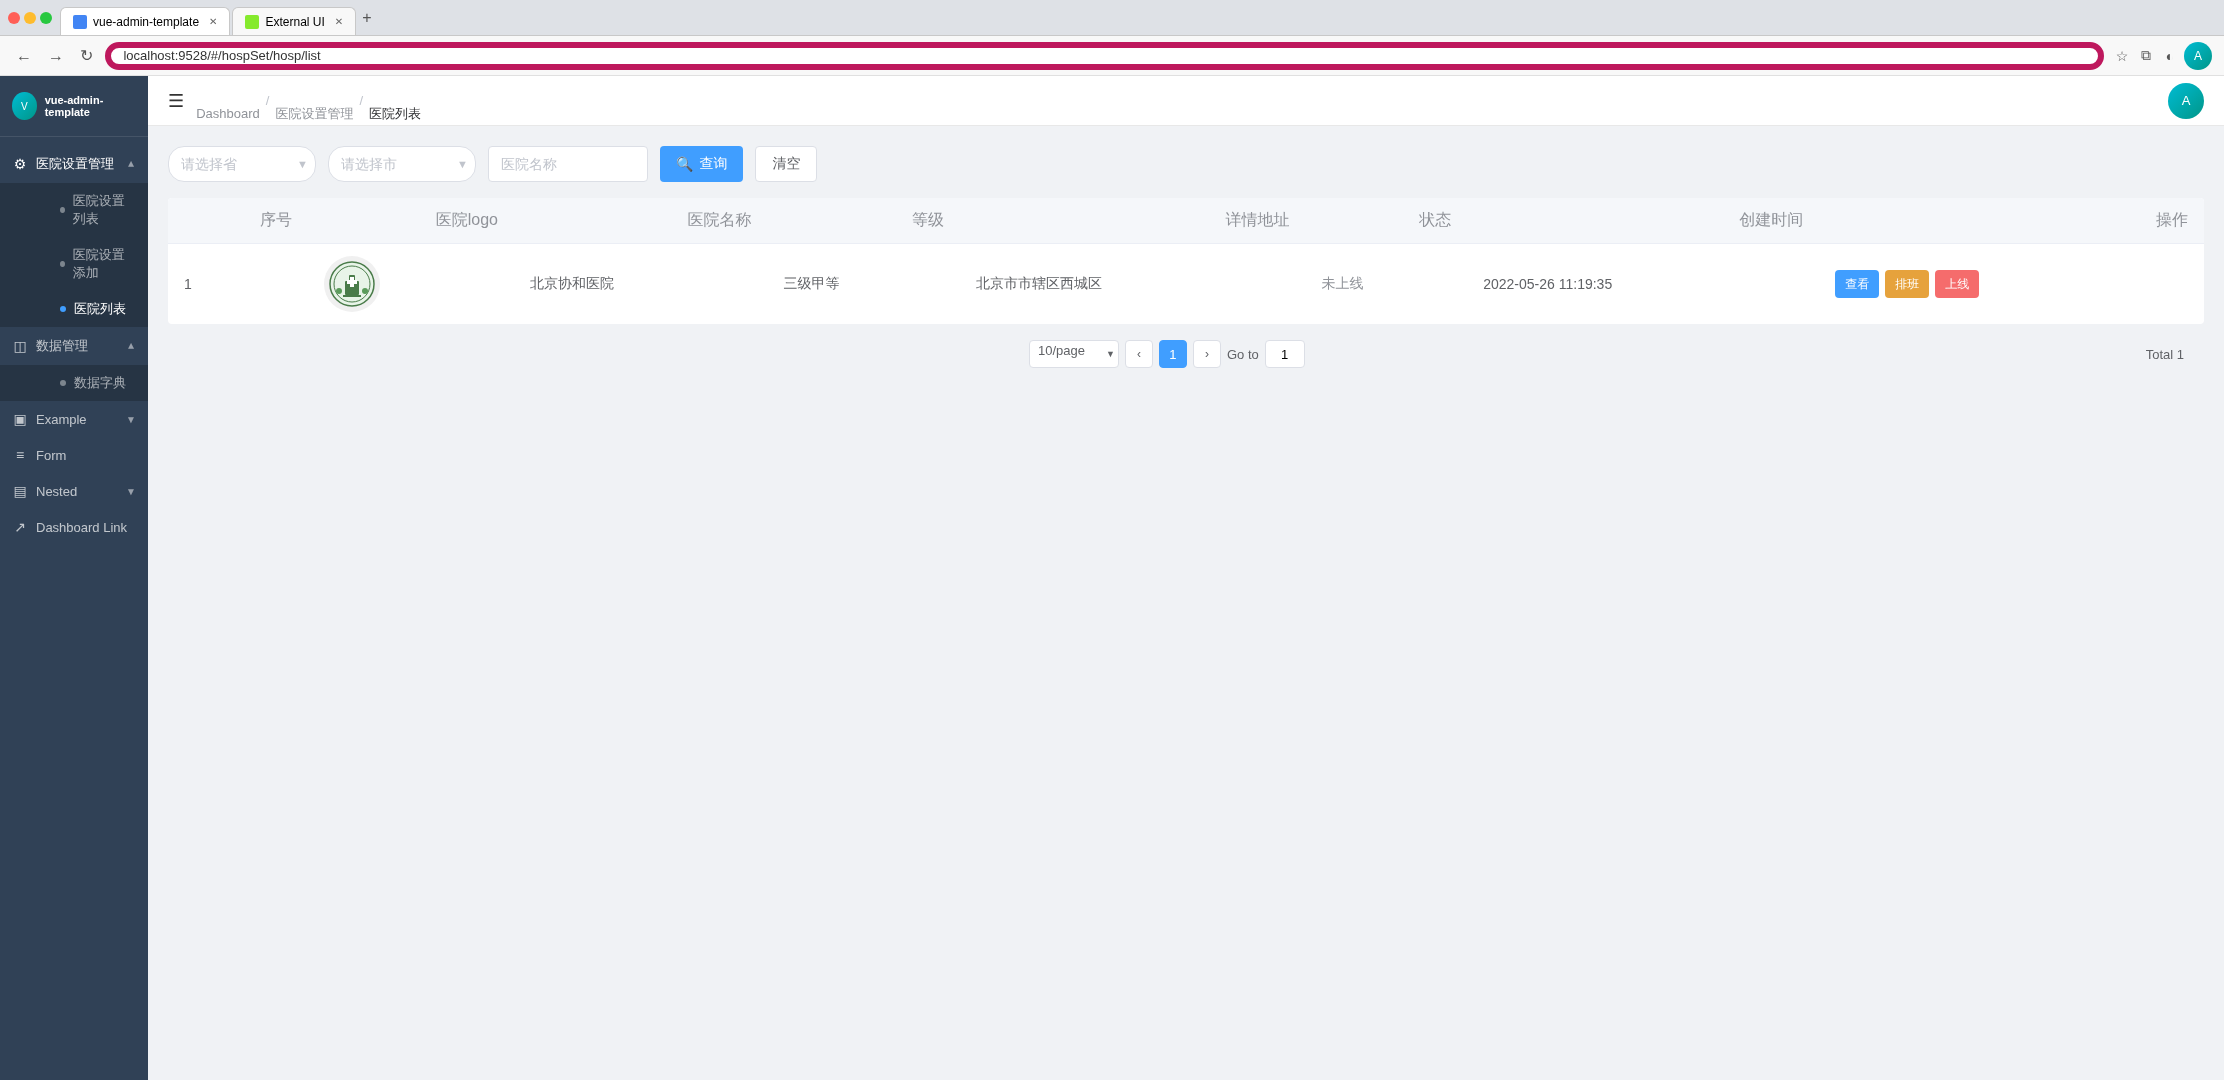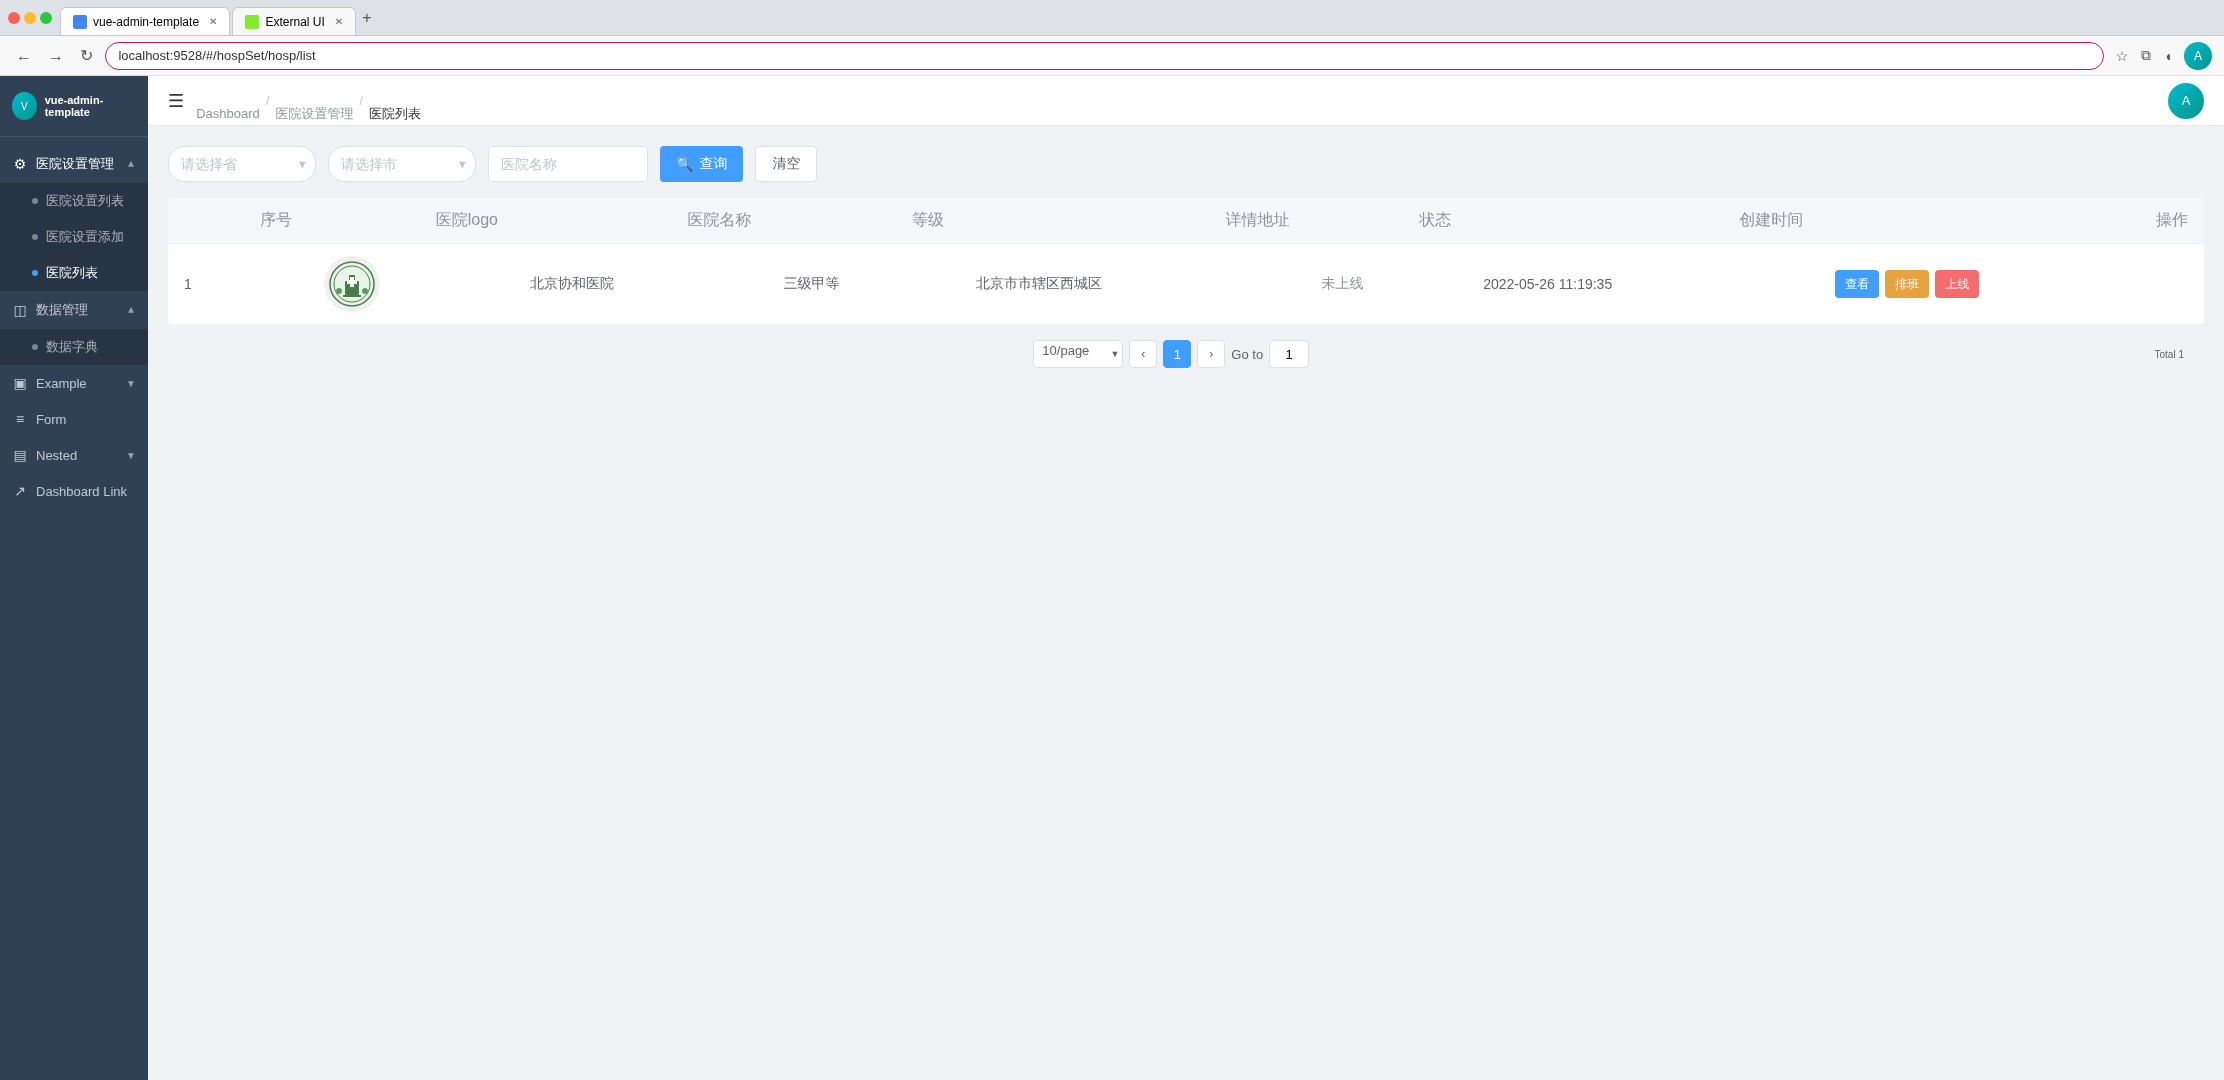--- a/index.html
+++ b/index.html
@@ -17,21 +17,21 @@
     .tab.active { background: #fff; }
     .tab-favicon { width: 14px; height: 14px; border-radius: 2px; background: #4285f4; display: inline-block; }
     .tab-favicon.swagger { background: #85ea2d; }
     .tab-close { font-size: 10px; color: #666; cursor: pointer; margin-left: 4px; }
     .tab-new { background: none; border: none; font-size: 16px; color: #555; cursor: pointer; padding: 0 4px; align-self: center; }
 
     
     .address-bar { background: #f8f8f8; height: 40px; display: flex; align-items: center; padding: 0 12px; gap: 8px; border-bottom: 1px solid #e0e0e0; }
     .nav-btn { background: none; border: none; font-size: 16px; color: #555; cursor: pointer; padding: 4px; }
     .nav-btn:disabled { color: #bbb; cursor: default; }
-    .address-input { flex: 1; height: 28px; border: 1px solid #be185d; border-radius: 14px; padding: 0 12px; font-size: 13px; background: #fff; color: #333; outline: none; }
+    .address-input { flex: 1; height: 28px; border: 6px solid #be185d; border-radius: 14px; padding: 0 12px; font-size: 13px; background: #fff; color: #333; outline: none; }
     .address-actions { display: flex; gap: 4px; align-items: center; }
     .addr-icon { width: 20px; height: 20px; display: flex; align-items: center; justify-content: center; color: #555; font-size: 14px; cursor: pointer; }
     .user-avatar { width: 28px; height: 28px; border-radius: 50%; background: linear-gradient(135deg, #00bcd4, #009688); display: flex; align-items: center; justify-content: center; color: white; font-size: 12px; cursor: pointer; }
 
     
     .app { display: flex; flex: 1; overflow: hidden; }
 
     
     .sidebar { width: 148px; background: #304156; display: flex; flex-direction: column; overflow-y: auto; flex-shrink: 0; }
     .sidebar-logo { padding: 16px 12px; display: flex; align-items: center; gap: 8px; border-bottom: 1px solid rgba(255,255,255,0.1); }
@@ -41,21 +41,21 @@
     .sidebar-menu { flex: 1; padding: 8px 0; }
     .menu-item { display: flex; align-items: center; padding: 10px 12px; color: rgba(255,255,255,0.7); cursor: pointer; gap: 8px; font-size: 13px; transition: background 0.2s; }
     .menu-item.active { color: #fff; }
     .menu-item.has-children { justify-content: space-between; }
     .menu-item-left { display: flex; align-items: center; gap: 8px; }
     .menu-icon { width: 16px; height: 16px; display: flex; align-items: center; justify-content: center; font-size: 14px; }
     .menu-arrow { font-size: 10px; color: rgba(255,255,255,0.5); }
     .menu-arrow.open { transform: rotate(180deg); }
 
     .submenu { background: rgba(0,0,0,0.2); }
-    .submenu-item { display: flex; align-items: center; padding: 9px 12px 9px 32px; color: rgba(255,255,255,0.6); cursor: pointer; font-size: 13px; gap: 8px; transition: background 0.2s; }
+    .submenu-item { display: flex; align-items: center; padding: 9px 12px 9px 32px; color: rgba(255,255,255,0.6); cursor: pointer; font-size: 13px; gap: 8px; transition: background 0.2s; margin-left: 28px; }
     .submenu-item.active { color: #fff; }
     .submenu-dot { width: 6px; height: 6px; border-radius: 50%; background: rgba(255,255,255,0.4); }
     .submenu-item.active .submenu-dot { background: #409eff; }
 
     
     .main { flex: 1; display: flex; flex-direction: column; overflow: hidden; }
 
     
     .header { background: #fff; height: 50px; display: flex; align-items: center; padding: 0 20px; border-bottom: 1px solid #e8e8e8; gap: 12px; }
     .hamburger { background: none; border: none; font-size: 18px; cursor: pointer; color: #333; }
@@ -94,21 +94,21 @@
     .action-btn { height: 28px; padding: 0 10px; border: none; border-radius: 4px; cursor: pointer; font-size: 12px; }
     .btn-view { background: #409eff; color: white; }
     .btn-edit { background: #e6a23c; color: white; }
     .btn-online { background: #f56c6c; color: white; }
     .action-group { display: flex; gap: 6px; align-items: center; }
     .page-size-select { height: 28px; border: 1px solid #dcdfe6; border-radius: 4px; padding: 0 20px 8px 8px; font-size: 13px; color: #606266; outline: none; appearance: none; background: #fff; cursor: pointer; width: 90px; }
     .page-nav-btn { width: 28px; height: 28px; border: 1px solid #dcdfe6; border-radius: 4px; background: #fff; cursor: pointer; display: flex; align-items: center; justify-content: center; color: #606266; font-size: 12px; }
     .page-num { width: 28px; height: 28px; border: 1px solid #409eff; border-radius: 4px; background: #409eff; color: white; display: flex; align-items: center; justify-content: center; font-size: 13px; }
     .goto-section { display: flex; align-items: center; gap: 6px; color: #606266; font-size: 13px; }
     .goto-input { width: 40px; height: 28px; border: 1px solid #dcdfe6; border-radius: 4px; text-align: center; font-size: 13px; outline: none; }
-    .total-text { margin-left: auto; color: #606266; font-size: 10px; }
+    .total-text { margin-left: auto; color: #606266; font-size: 13px; }
     .pagination-container { display: flex; align-items: center; padding: 16px 20px; }
     .pagination-center { flex: 1; display: flex; justify-content: center; align-items: center; gap: 6px; }
 
     .select-wrapper-pg { position: relative; display: inline-flex; align-items: center; }
     .select-arrow-pg { position: absolute; right: 4px; top: 50%; transform: translateY(-50%); font-size: 9px; color: #606266; pointer-events: none; }
   </style>
 </head>
 <body>
 
 <div class="browser-chrome">

